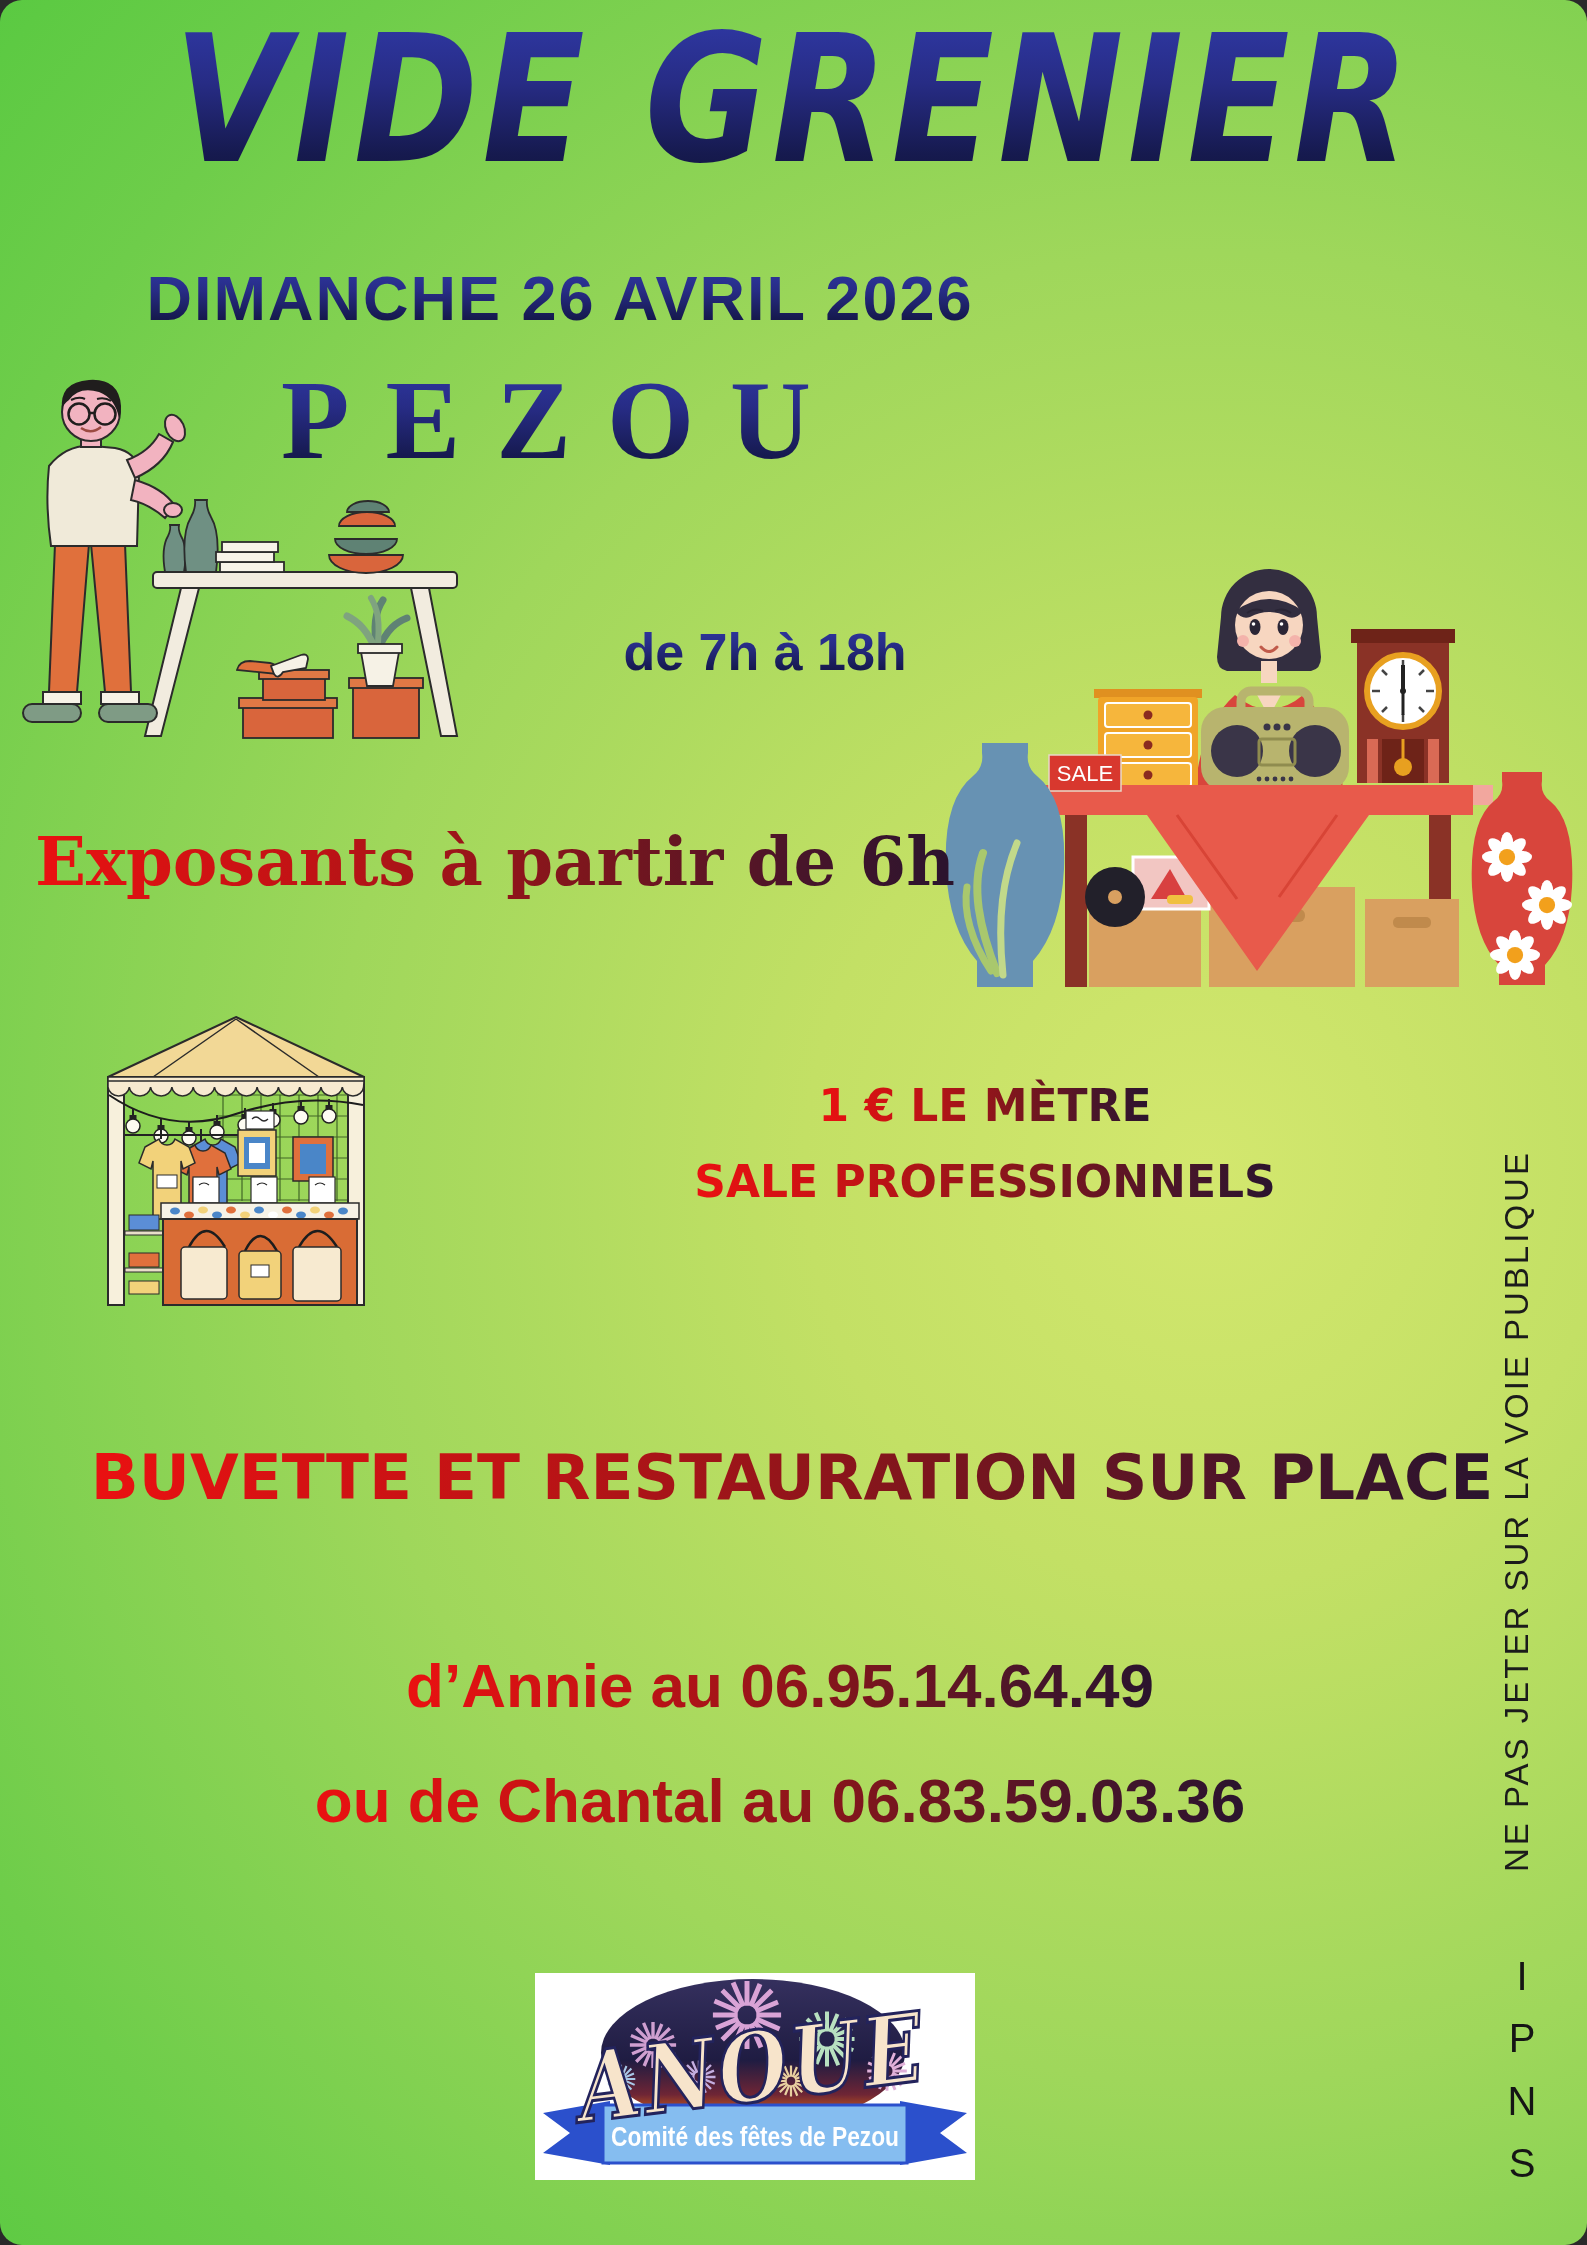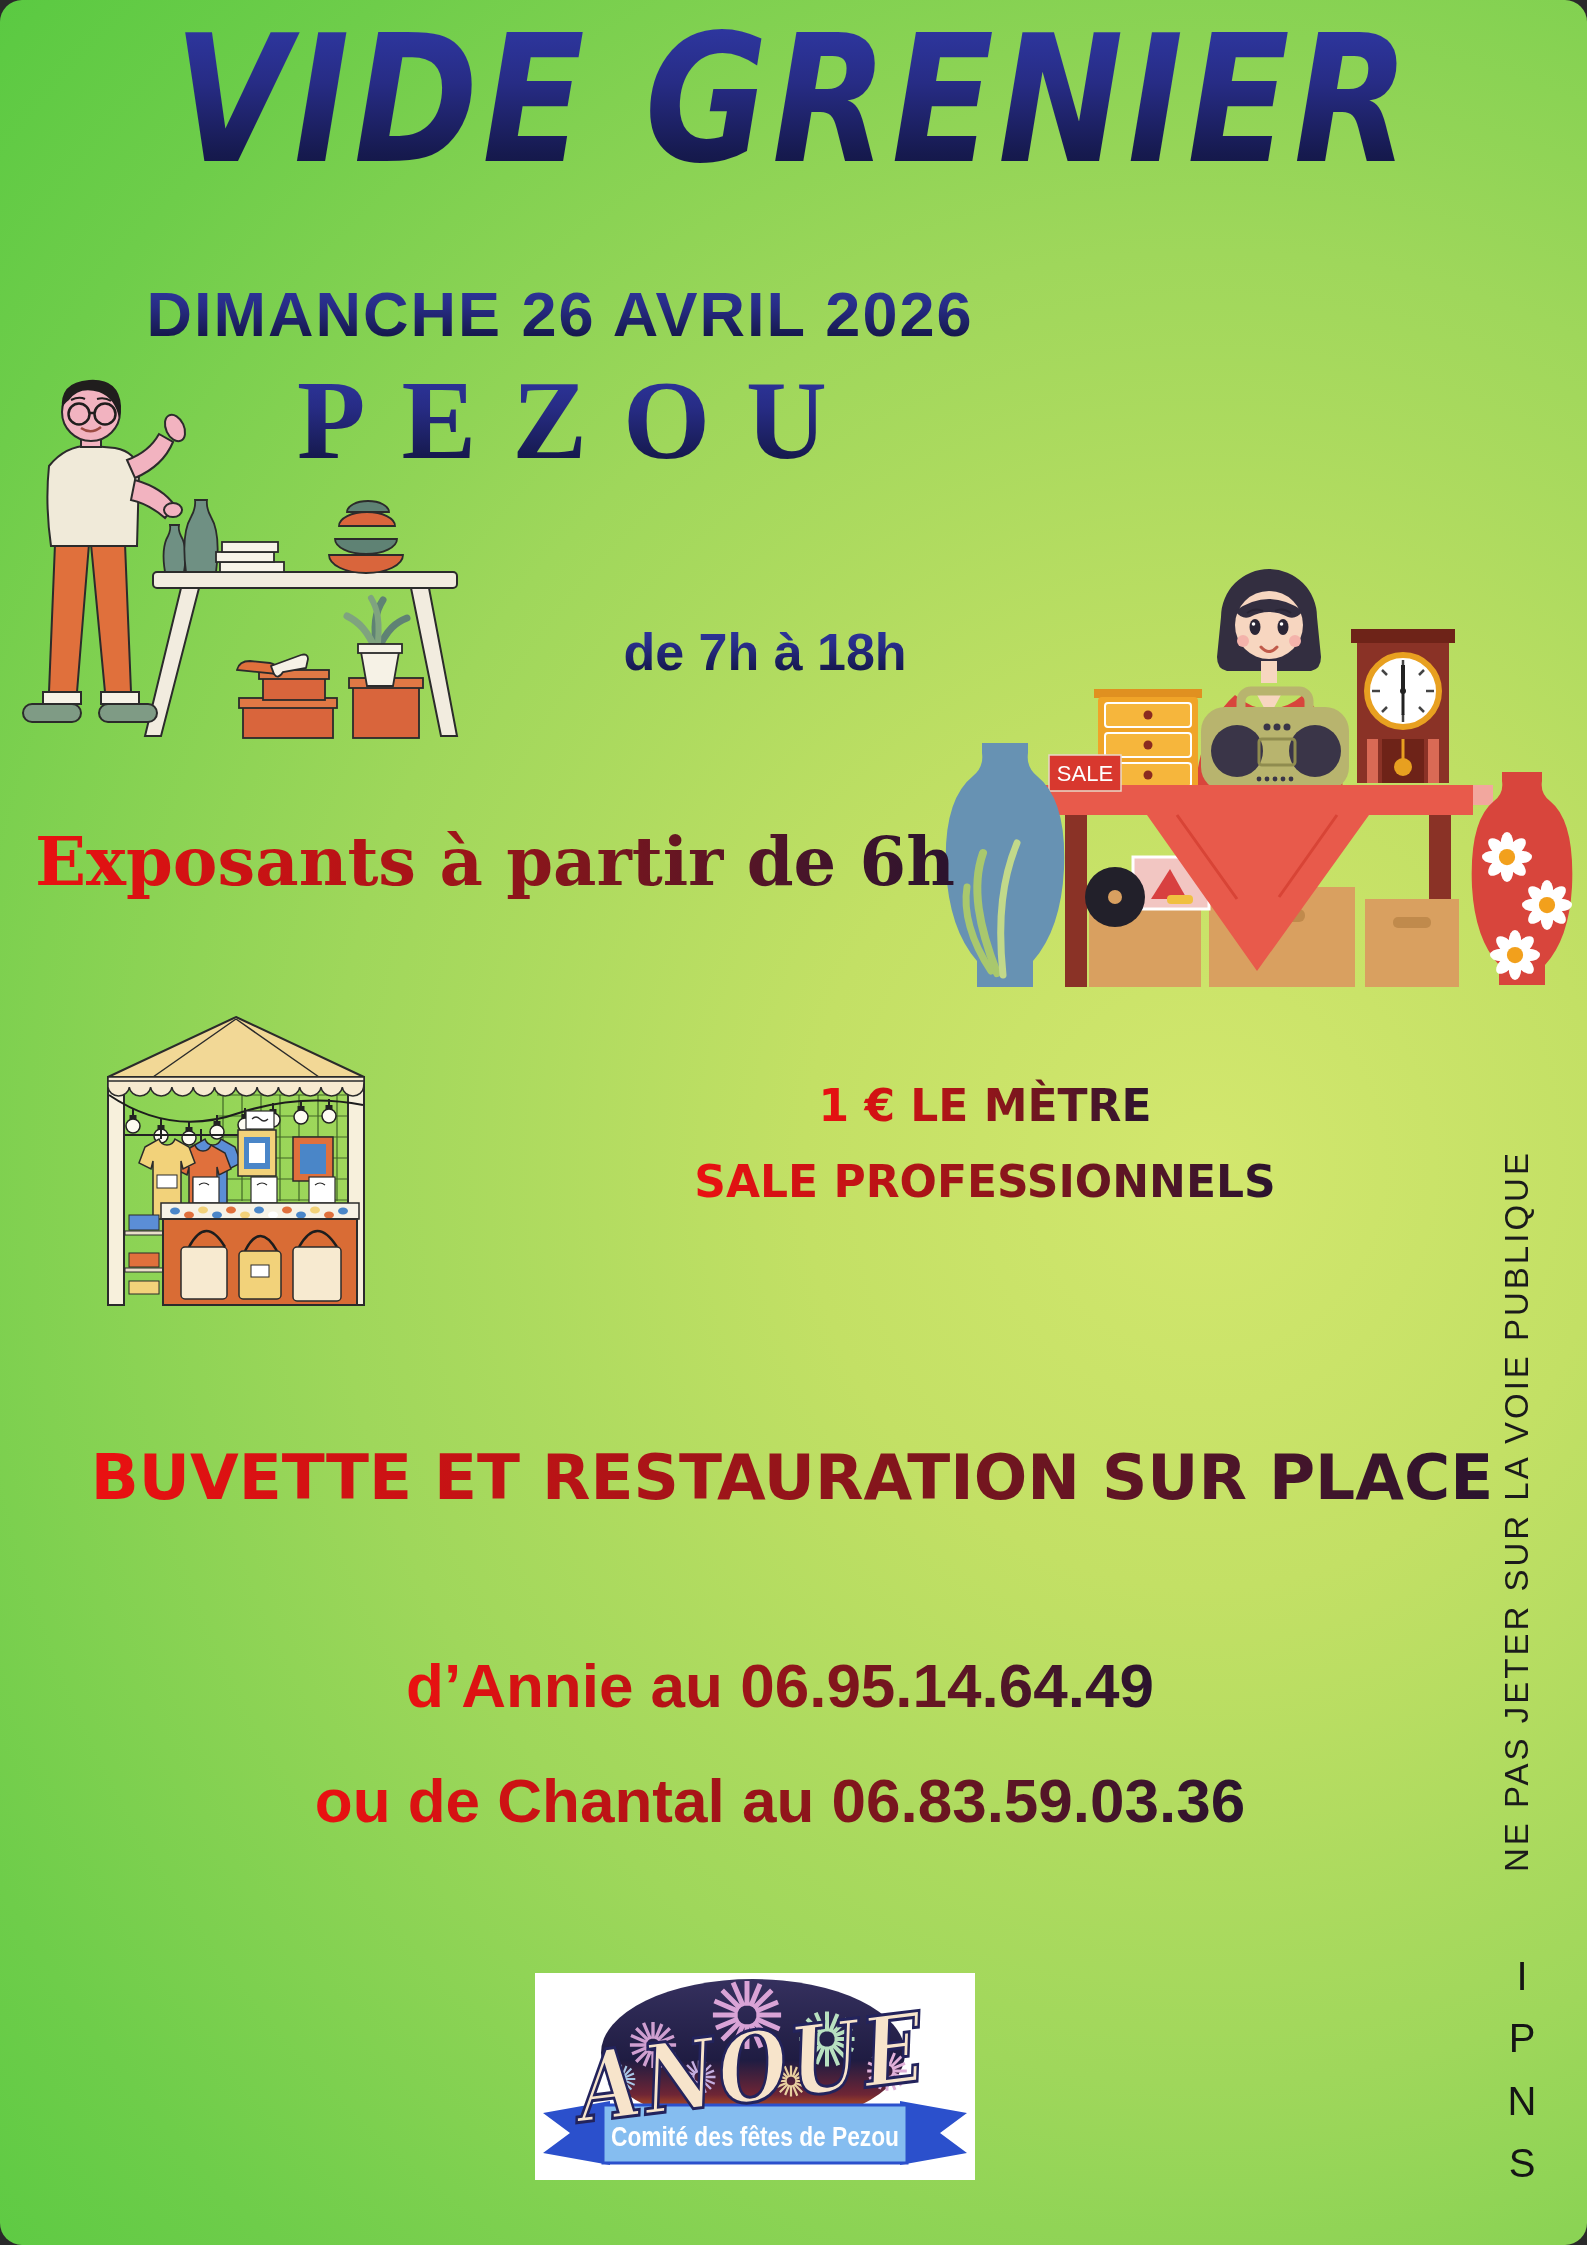--- a/index.html
+++ b/index.html
@@ -18,25 +18,25 @@
   .grad-red{
     background-image:linear-gradient(90deg,#ea1111 0%,#c01315 30%,#7c161d 60%,#47152a 84%,#2a142e 100%);
     -webkit-background-clip:text;background-clip:text;color:transparent;display:inline-block;
   }
   .title{
     top:8px;left:0;right:0;text-align:center;
     font-family:"DejaVu Sans",sans-serif;font-style:italic;font-weight:900;
     font-size:150px;line-height:1.05;letter-spacing:4px;white-space:nowrap;
     transform:scaleY(1.18);transform-origin:top center;
   }
-  .date-line{top:278px;left:0;width:1120px;font-weight:800;font-size:63px;letter-spacing:2px;white-space:nowrap;}
+  .date-line{top:262px;left:0;width:1120px;font-weight:800;font-size:63px;letter-spacing:2px;white-space:nowrap;}
   .town{
     top:356px;left:0;width:1120px;
     font-family:"Liberation Serif",serif;font-weight:700;font-size:112px;
-    letter-spacing:36px;padding-left:20px;white-space:nowrap;
+    letter-spacing:36px;padding-left:4px;white-space:nowrap;
   }
   .venue{top:490px;left:20px;width:1140px;font-weight:800;font-size:60px;}
   .hours{top:622px;left:0;width:1530px;font-weight:800;font-size:52px;}
   .exhibitors{top:818px;left:35px;font-family:"DejaVu Serif",serif;font-weight:700;font-size:67px;line-height:1.3;white-space:nowrap;}
   .pricing{top:1068px;left:420px;width:1130px;font-family:"DejaVu Sans",sans-serif;font-weight:900;font-size:44px;line-height:1.72;white-space:nowrap;}
   .refreshments{top:1396px;left:30px;width:1524px;font-family:"DejaVu Sans",sans-serif;font-weight:900;font-size:63px;white-space:nowrap;margin-top:45px;}
   .contact{top:1628px;left:60px;width:1440px;font-weight:700;font-size:62px;line-height:1.86;white-space:nowrap;}
   .disclaimer{
     top:1502px;left:1168px;width:700px;height:40px;text-align:center;
     transform:rotate(-90deg);font-size:33px;letter-spacing:3px;color:#1b1b1b;white-space:nowrap;

